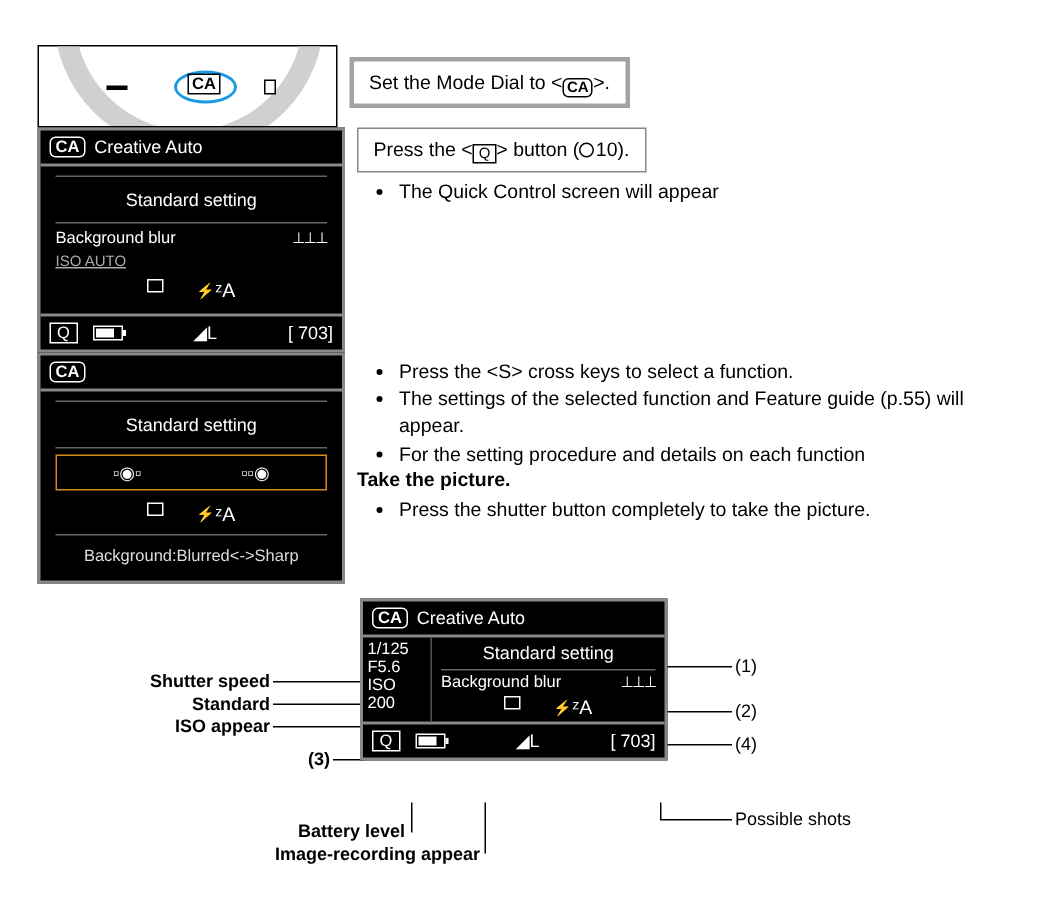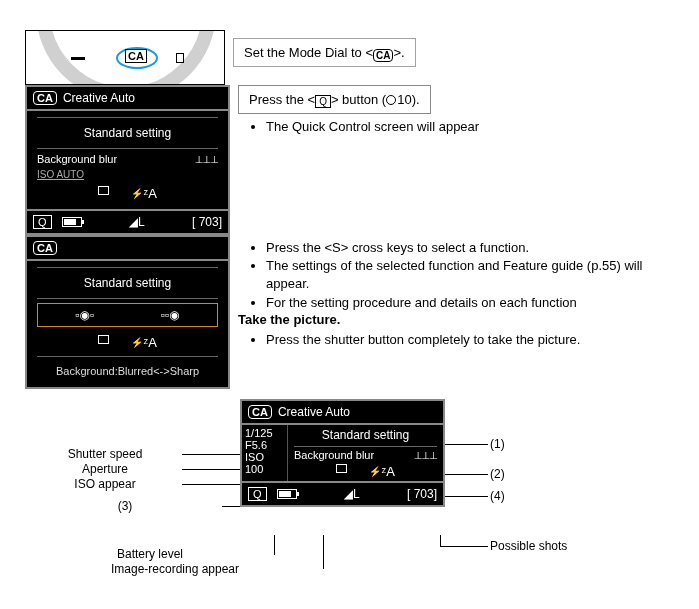--- a/index.html
+++ b/index.html
@@ -17,21 +17,21 @@
     border-radius: 50%; top: -110px; left: 10px;
   }
   .dial-circle {
     position: absolute; width: 42px; height: 22px; border: 2px solid #1a9ae0;
     border-radius: 50%; top: 16px; left: 90px;
   }
   .dial-ca { position:absolute; top:18px; left:99px; font-size:11px; font-weight:bold; border:1px solid #000; padding:0 2px; }
   .dial-dashL { position:absolute; top:26px; left:45px; width:14px; height:3px; background:#000; }
   .dial-dashR { position:absolute; top:22px; left:150px; width:8px; height:10px; border:1px solid #000; }
   
-  .step1-text { margin: 38px 0 0 8px; border:1px solid #a3a3a3; padding: 6px 10px; }
+  .step1-text { margin: 38px 0 0 8px; border:3px solid #a3a3a3; padding: 6px 10px; }
   .inline-ca { display:inline-block; border:1.5px solid #000; border-radius:4px; font-size:10px; font-weight:bold; padding:0 2px; position:relative; top:2px;}
   
   
   .screen { width: 205px; background:#000; color:#fff; margin-left:25px; border:2px solid #888;}
   .screen-header { padding:4px 6px; font-size:12px; display:flex; align-items:center; gap:6px; border-bottom: 2px solid #888;}
   .ca-badge { border:1.5px solid #fff; border-radius:4px; padding:0 3px; font-size:11px; font-weight:bold;}
   .screen-body { padding:4px 0; }
   .divider { border-top:1px solid #666; margin: 2px 10px; }
   .center { text-align:center; font-size:12px; padding:6px 0; }
   .hint-row { padding:2px 10px; font-size:11px; display:flex; justify-content:space-between; align-items: center;}
@@ -50,21 +50,21 @@
   .inline-q { display:inline-block; border:1.5px solid #000; padding:0 3px; font-size:10px; position:relative; top:1px;}
   ul { list-style: disc; margin-left: 28px; margin-top:4px;}
   li { line-height: 1.4; }
   
   .step3-text { margin-left:8px; flex:1; padding-right:10px;}
   .step3-text .head, .step4-head { font-weight:bold; }
   
   
   .diagram { position:relative; width:640px; height:190px; margin:10px 0 0 30px; }
   .diag-screen { position:absolute; left:210px; top:0; width:205px; background:#000; color:#fff; border:2px solid #888;}
-  .label-left { position:absolute; text-align:center; font-size:12px; }
+  .label-left { position:absolute; text-align:right; font-size:12px;font-weight:bold; }
   .label-right { position:absolute; text-align:left; font-size:12px; }
   .line { position:absolute; background:#000; height:1px; }
   .vline { position:absolute; background:#000; width:1px; }
   
   .diag-body-row { display:flex; }
   .diag-left-col { width:46px; font-size:11px; padding:2px 3px; border-right:1px solid #555;}
   .diag-right-col { flex:1; }
   .flash-icon::before { content:'⚡'; font-size:10px; position:relative; top:-1px;}
   .slider-icon { font-size:10px; letter-spacing:-1px;}
   .single-shot { display:inline-block; width:11px; height:9px; border:1px solid #fff; }
@@ -157,21 +157,21 @@
     <div class="step4-head">Take the picture.</div>
     <ul>
       <li>Press the shutter button completely to take the picture.</li>
     </ul>
   </div>
 </div>
 
 <div class="diagram">
 
   <div class="label-left" style="left:0; top:48px; width:150px;">Shutter speed</div>
-  <div class="label-left" style="left:0; top:63px; width:150px;">Aperture</div>
+  <div class="label-left" style="left:0; top:63px; width:150px;">Standard</div>
   <div class="label-left" style="left:0; top:78px; width:150px;">ISO appear</div>
   <div class="label-left" style="left:0; top:100px; width:190px;">(3)</div>
   <div class="label-left" style="left:0; top:148px; width:240px;">Battery level</div>
   <div class="label-left" style="left:0; top:163px; width:290px;">Image-recording appear</div>
 
   <div class="line" style="left:152px; top:55px; width:60px;"></div>
   <div class="line" style="left:152px; top:70px; width:60px;"></div>
   <div class="line" style="left:152px; top:85px; width:60px;"></div>
   <div class="line" style="left:192px; top:107px; width:20px;"></div>
   <div class="vline" style="left:244px; top:136px; height:19px;"></div>
@@ -191,21 +191,21 @@
 
   <div class="diag-screen">
     <div class="screen-header">
       <span class="ca-badge">CA</span>
       <span>Creative Auto</span>
     </div>
     <div class="diag-body-row">
       <div class="diag-left-col">
         <div>1/125</div>
         <div>F5.6</div>
-        <div>ISO 100</div>
+        <div>ISO 200</div>
       </div>
       <div class="diag-right-col">
         <div class="center" style="padding:3px 0;">Standard setting</div>
         <div class="divider" style="margin:1px 6px;"></div>
         <div class="hint-row" style="padding:1px 6px;">
           <span>Background blur</span>
           <span class="slider-icon">⊥⊥⊥</span>
         </div>
         <div class="icon-row" style="padding:2px 0;">
           <span class="single-shot"></span>

